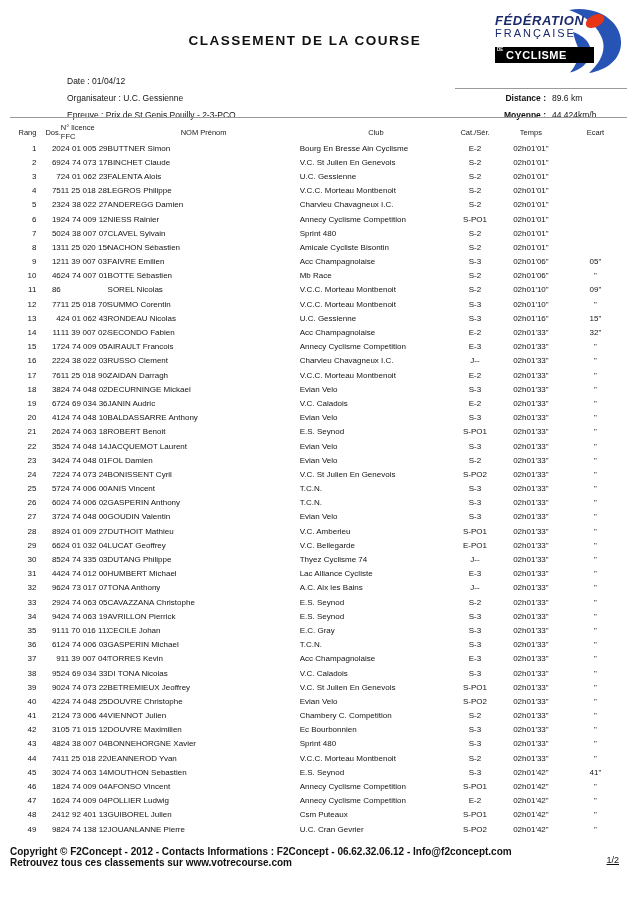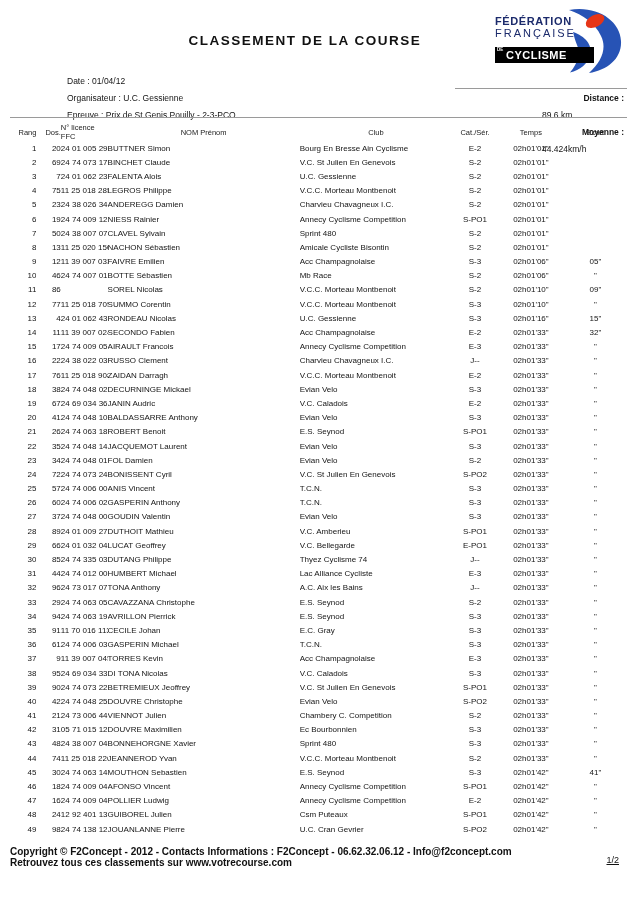--- a/index.html
+++ b/index.html
@@ -9,34 +9,34 @@
   }
   
   .title{
     position:absolute;top:33px;left:0;width:610px;text-align:center;
     font-size:13.5px;font-weight:bold;letter-spacing:1.5px;color:#111;
   }
   
   .logo{position:absolute;top:8px;right:14px;width:130px;height:66px;}
   .logo svg{position:absolute;left:0;top:0;}
   .logo-text{position:absolute;left:2px;top:7px;}
-  .logo-l1{font-size:11px;font-weight:bold;color:#1b2a6b;letter-spacing:.6px;line-height:12px;}
+  .logo-l1{font-size:13px;font-weight:bold;color:#1b2a6b;letter-spacing:.6px;line-height:12px;font-style:italic;}
   .logo-l2{font-size:11px;color:#1b2a6b;letter-spacing:2px;line-height:13px;}
   .logo-band{
     margin-top:7px;position:relative;width:88px;height:16px;background:#000000;
     color:#fff;font-weight:bold;font-size:11px;line-height:16px;padding-left:11px;
     letter-spacing:.5px;
   }
   .logo-de{position:absolute;left:2px;top:1px;font-size:4.5px;line-height:4.5px;width:7px;
     letter-spacing:0;word-break:break-all;white-space:normal;font-weight:bold;color:#fff;}
   
   .info-left{position:absolute;left:20px;top:73px;font-size:8.5px;line-height:17px;}
   .info-left .lbl{font-weight:normal;margin-left:47px;}
   .info-right{position:absolute;right:13px;top:90px;font-size:8.5px;line-height:17px;}
-  .info-right .row{display:flex;flex-direction:column;}
+  .info-right .row{display:flex;}
   .info-right .lbl{font-weight:bold;width:88px;text-align:right;}
   .info-right .val{width:72px;text-align:left;padding-left:6px;}
   
   .hr-right{position:absolute;top:88px;left:455px;width:172px;border-top:1px solid #9a9a9a;}
   .hr-full{position:absolute;top:117px;left:10px;width:617px;border-top:1px solid #9a9a9a;}
   
   table.results{
     position:absolute;top:123px;left:10px;width:617px;
     border-collapse:collapse;table-layout:fixed;
   }
@@ -171,21 +171,21 @@
           <td class="c2">11 25 018 285</td>
           <td class="c3">LEGROS Philippe</td>
           <td class="c4">V.C.C. Morteau Montbenoit</td>
           <td class="c5">S-2</td>
           <td class="c6">02h01'01"</td>
           <td class="c7"></td>
         </tr>
         <tr>
           <td class="c0">5</td>
           <td class="c1">23</td>
-          <td class="c2">24 38 026 34</td>
+          <td class="c2">24 38 022 27</td>
           <td class="c3">ANDEREGG Damien</td>
           <td class="c4">Charvieu Chavagneux I.C.</td>
           <td class="c5">S-2</td>
           <td class="c6">02h01'01"</td>
           <td class="c7"></td>
         </tr>
         <tr>
           <td class="c0">6</td>
           <td class="c1">19</td>
           <td class="c2">24 74 009 12</td>

